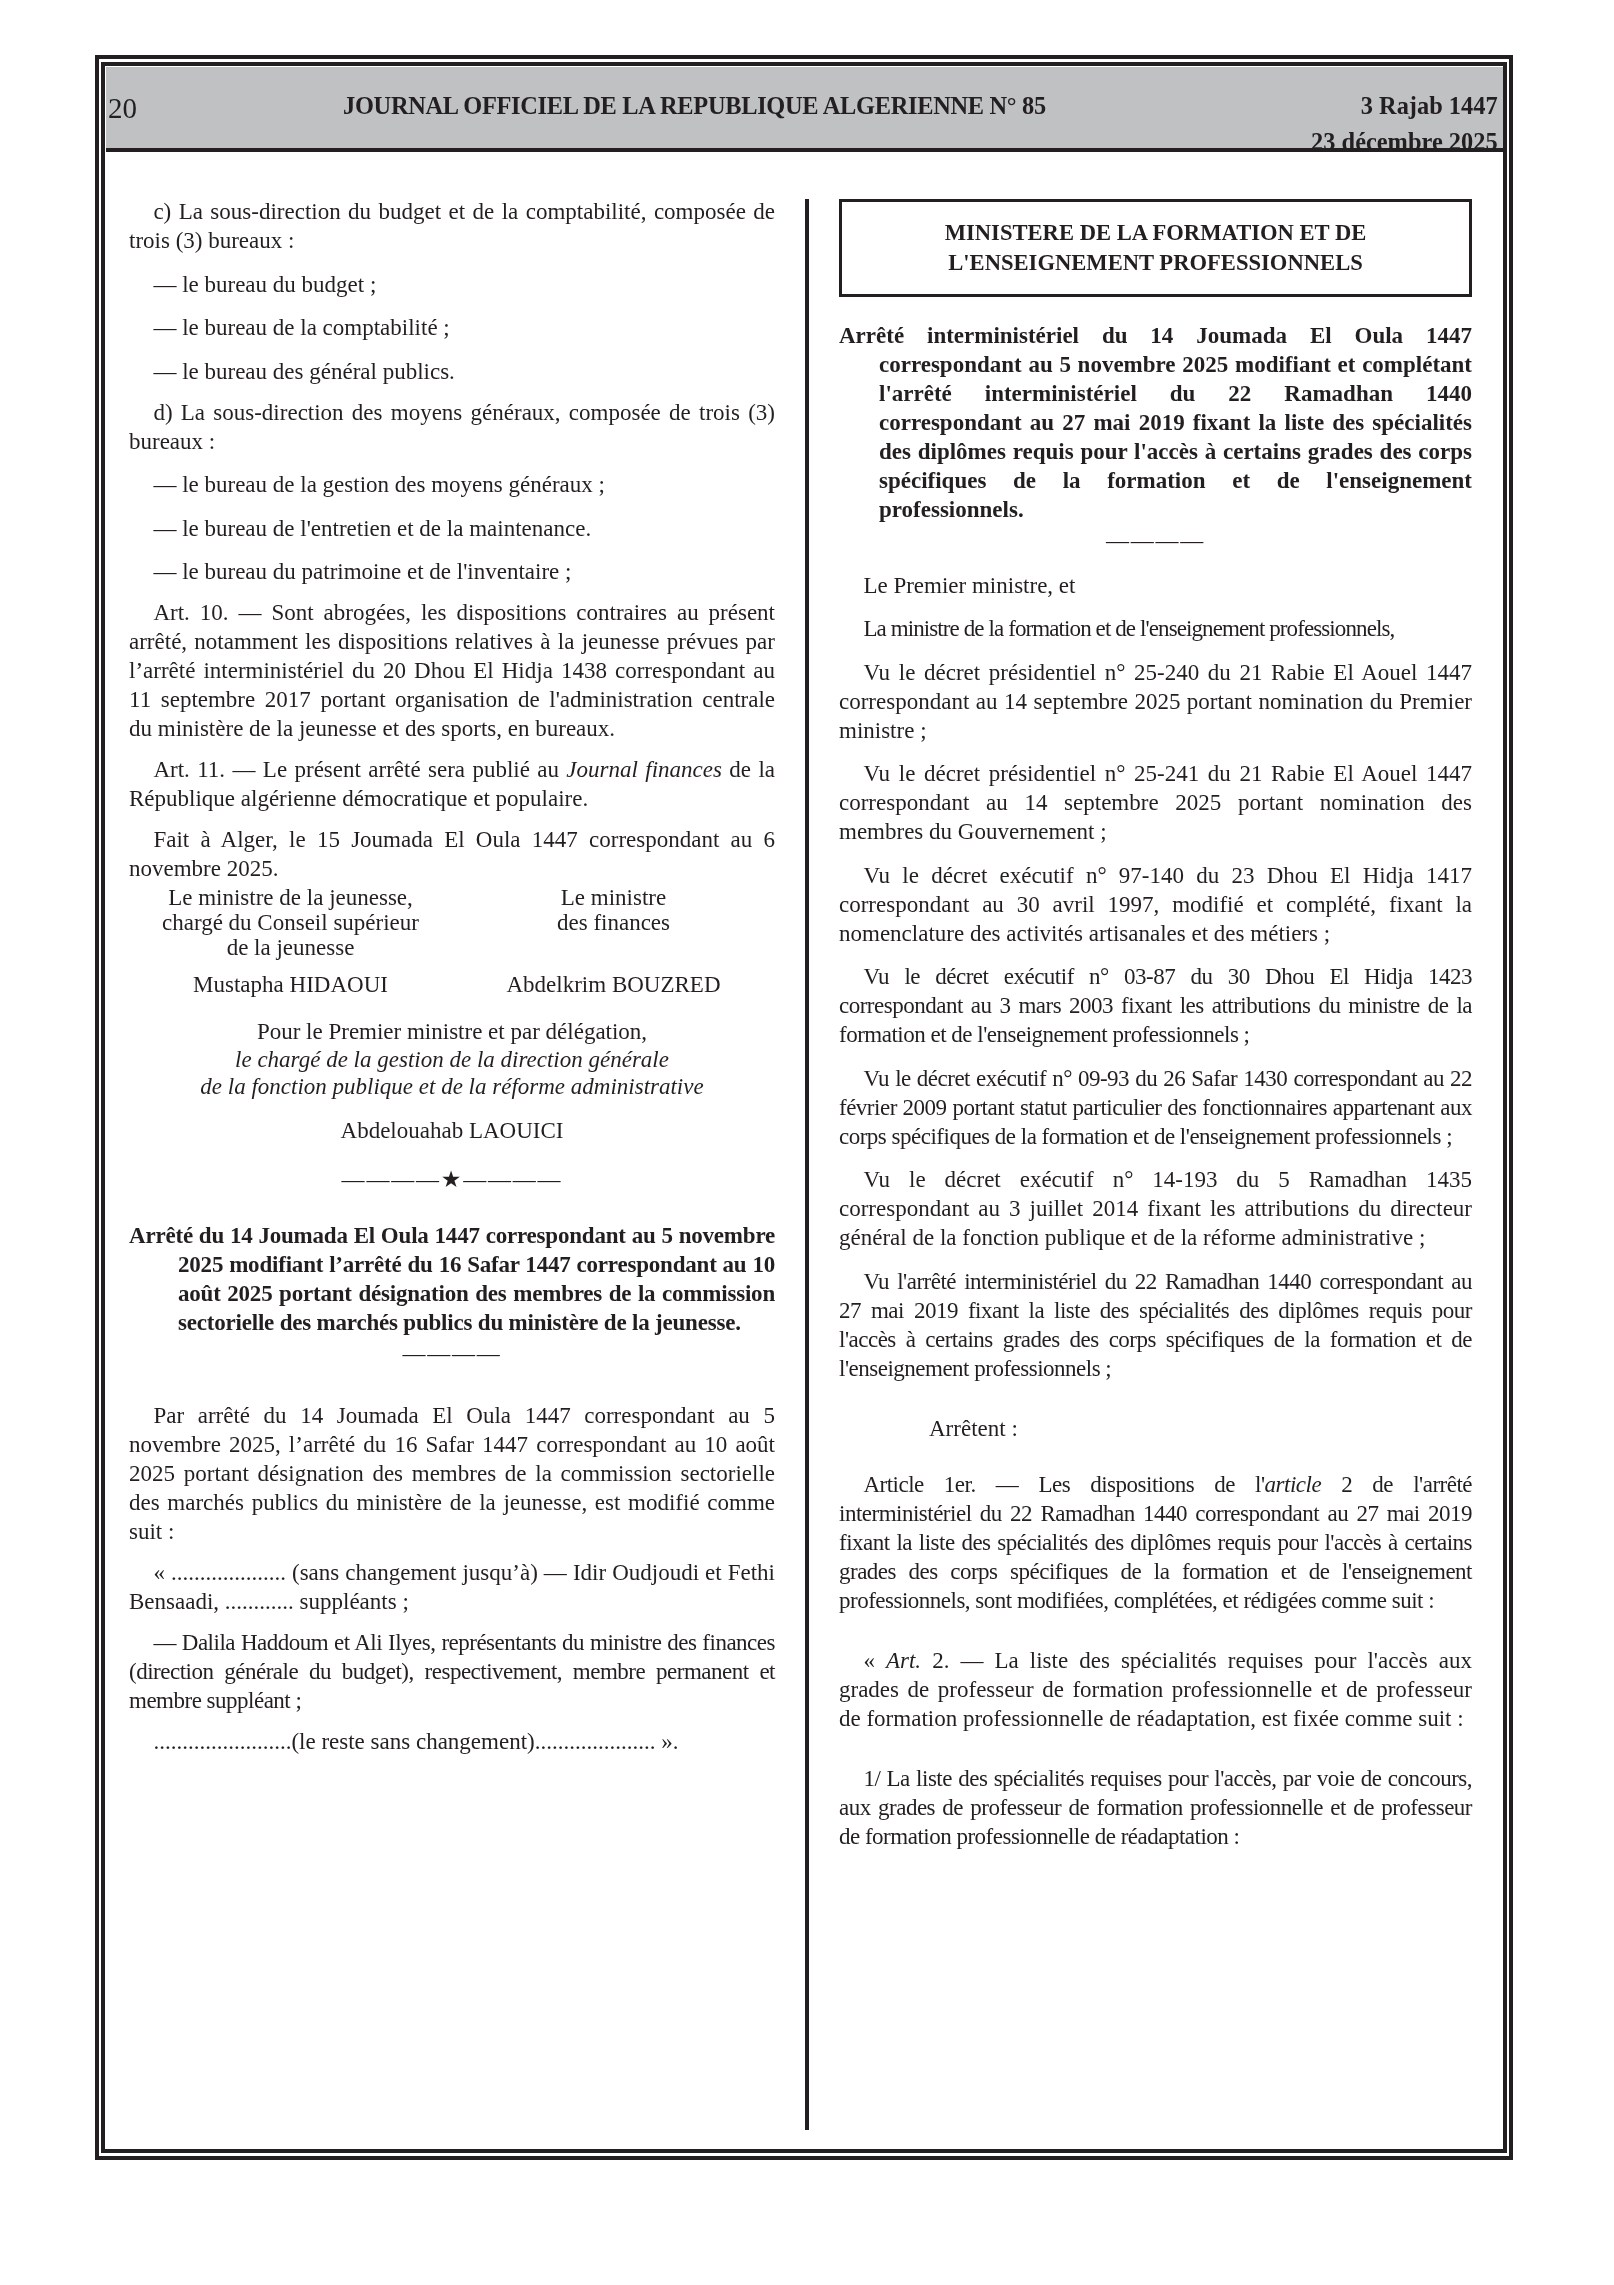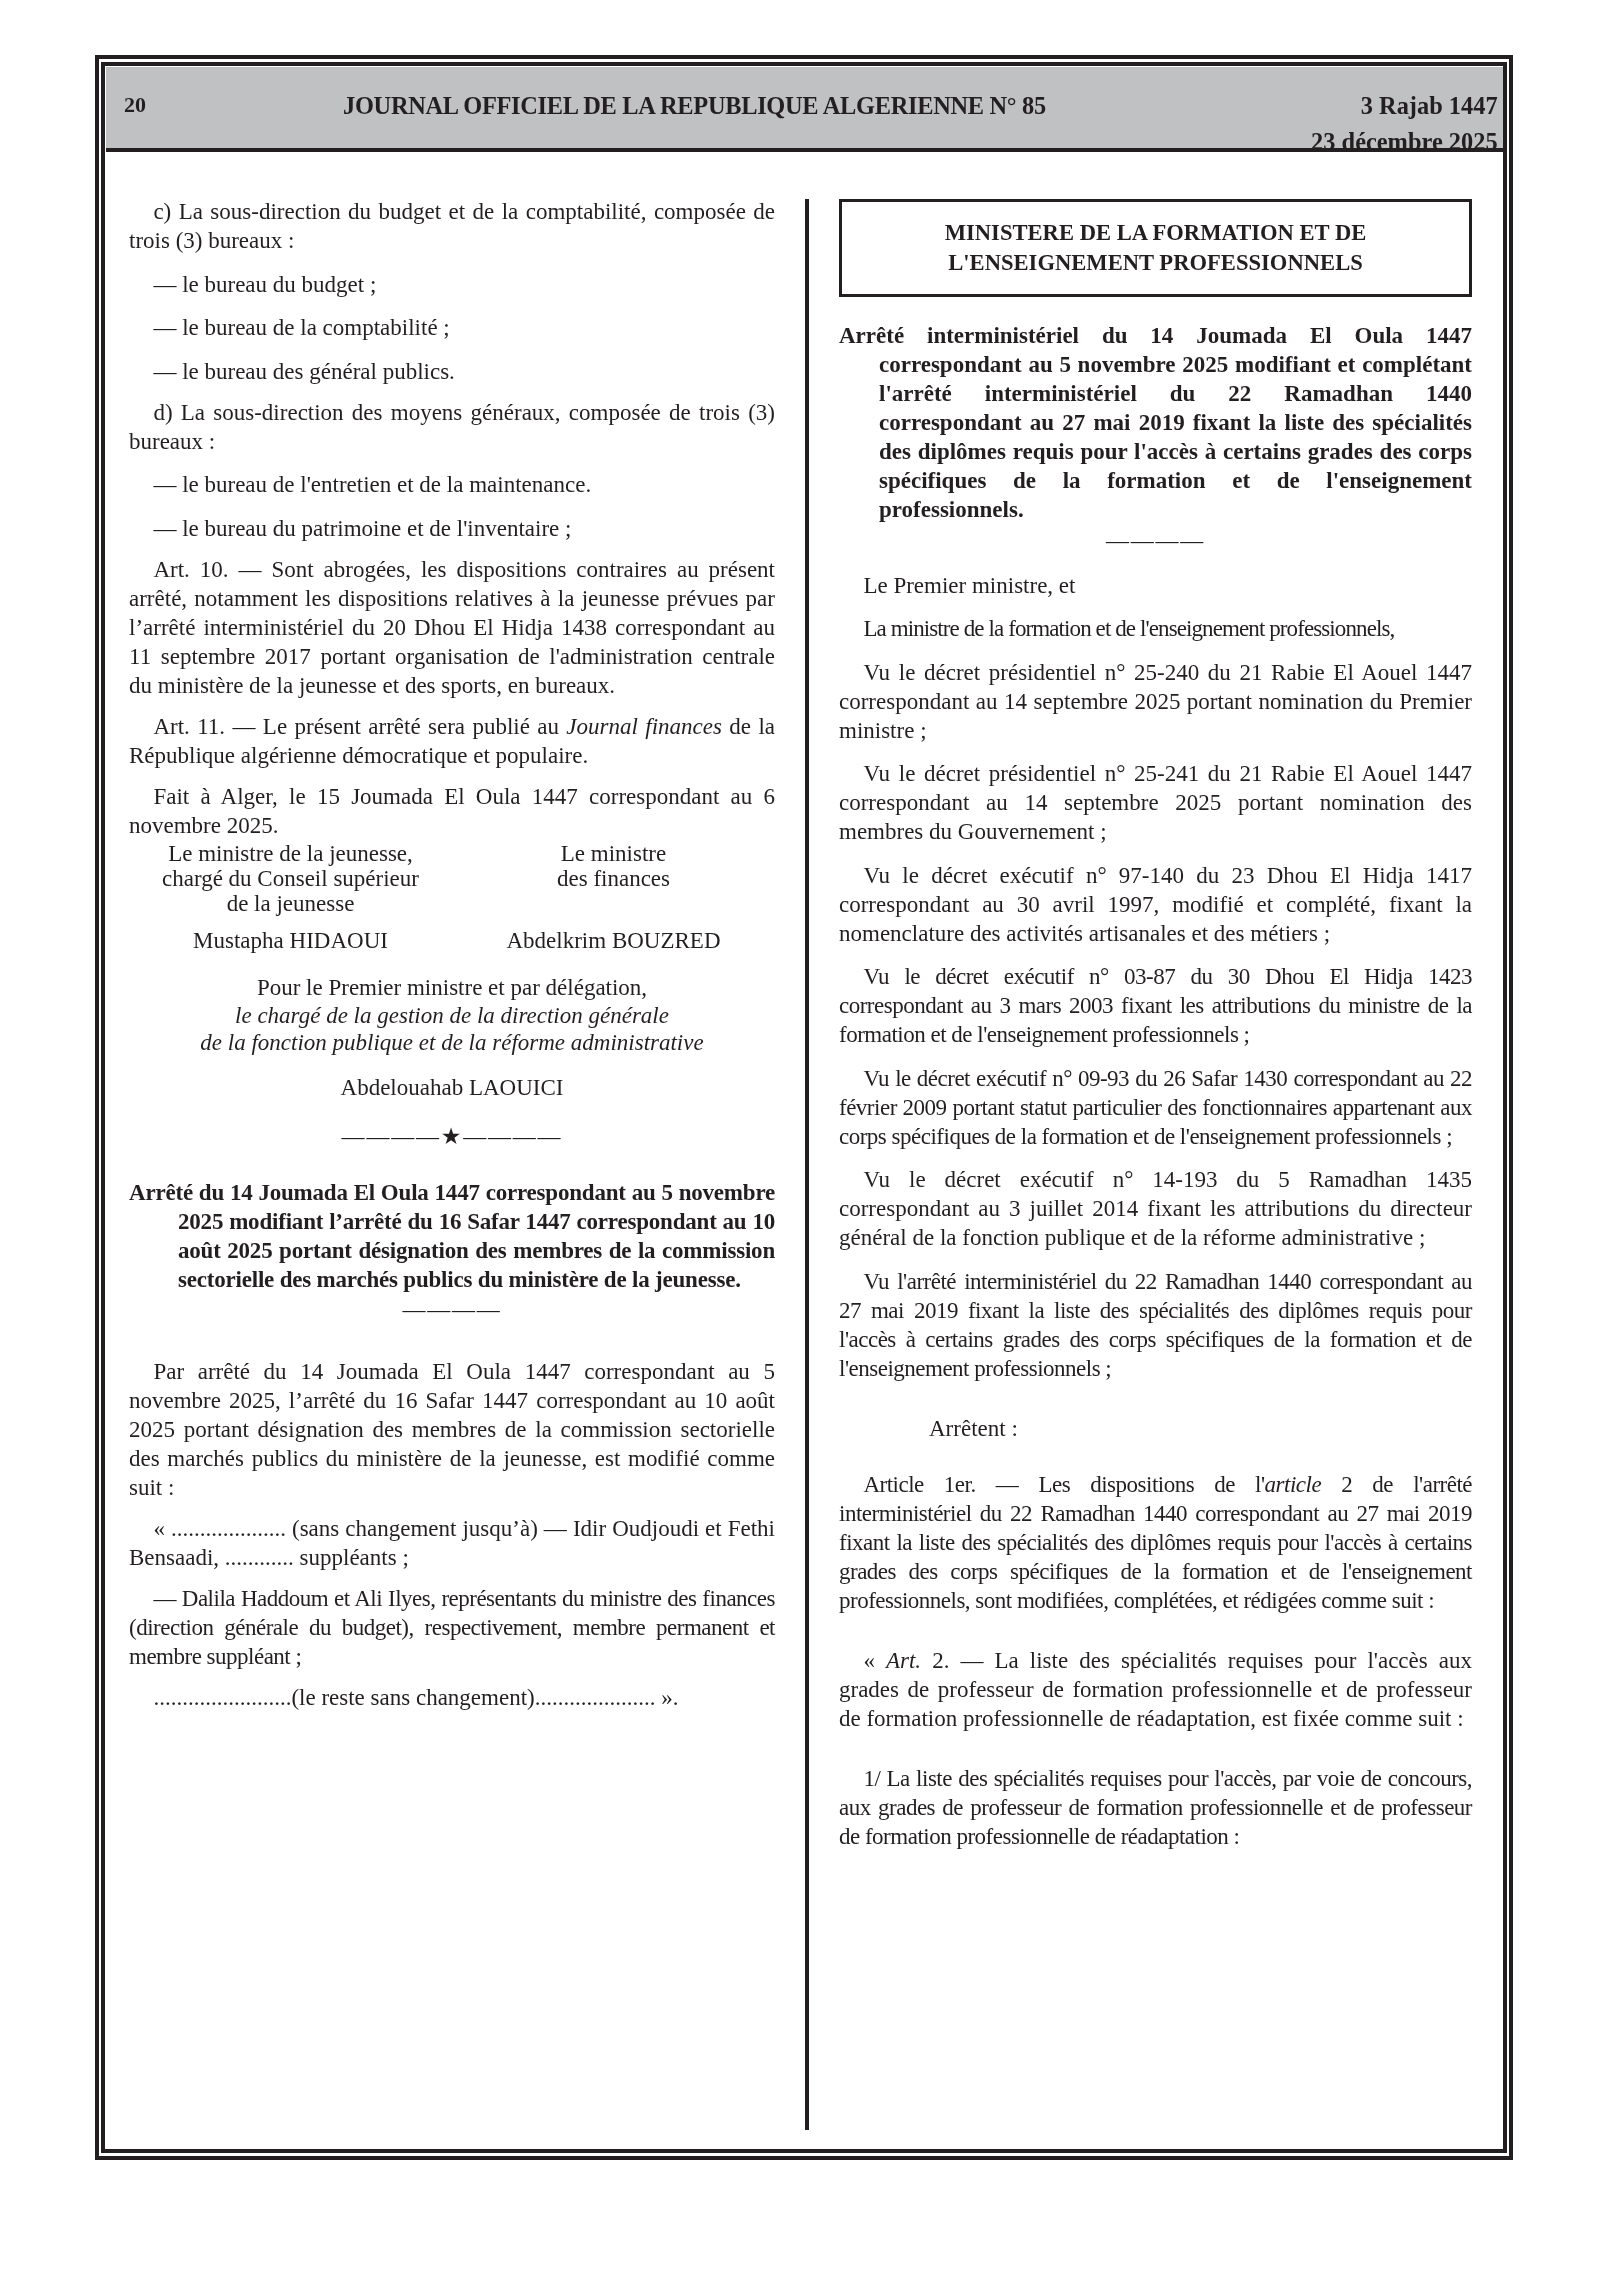--- a/index.html
+++ b/index.html
@@ -1,20 +1,20 @@
 <!DOCTYPE html>
 <html style="font-size:14.5px"><head>
   <meta charset="utf-8">
   <style>
     html, body { margin: 0; padding: 0; background: #ffffff; }
     body { width: 1615px; height: 2285px; position: relative; font-family: "Liberation Serif", "DejaVu Serif", serif; color: #231f20; }
     .frame-outer { position: absolute; left: 95px; top: 55px; width: 1418px; height: 2105px; border: 4.5px solid #231f20; box-sizing: border-box; }
     .frame-inner { position: absolute; left: 101px; top: 62px; width: 1406px; height: 2091px; border: 4.5px solid #231f20; box-sizing: border-box; }
     .header { position: absolute; left: 106px; top: 67px; width: 1397px; height: 81px; background: #c0c1c3; border-bottom: 4.5px solid #231f20; box-sizing: content-box; }
-    .header .page-num { position: absolute; left: 18px; top: 25px; font-weight: bold; font-size: 22px; }
+    .header .page-num { position: absolute; left: 2px; top: 25px; font-weight: normal; font-size: 29px; }
     .header .title { position: absolute; left: 237px; top: 25px; font-weight: bold; font-size: 24.4px; letter-spacing: -0.3px; }
     .header .dates { position: absolute; right: 5.4px; top: 21px; text-align: right; font-weight: bold; font-size: 24.4px; line-height: 36px; }
     .col { position: absolute; top: 197px; font-size: 23px; line-height: 29px; text-align: justify; }
     .col-left { left: 129px; width: 646px; }
     .col-right { left: 839px; width: 633px; }
     .divider { position: absolute; left: 805px; top: 199px; width: 3.6px; height: 1931px; background: #231f20; }
     p { margin: 0; }
     .indent { text-indent: 24.4px; }
     .gap-s { margin-top: 14.5px; }
     .gap-m { margin-top: 12px; }
@@ -48,20 +48,21 @@
 
 <div class="divider"></div>
 
 <div class="col col-left">
   <p class="indent"><span class="b">c) La sous-direction du budget et de la comptabilité</span><span>, composée de trois (3) bureaux :</span></p>
   <p class="bullet gap-s">— le bureau du budget ;</p>
   <p class="bullet gap-s">— le bureau de la comptabilité ;</p>
   <p class="bullet gap-s">— le bureau des général publics.</p>
 
   <p class="indent gap-m"><span class="b">d) La sous-direction des moyens généraux</span><span>, composée de trois (3) bureaux :</span></p>
+  <p class="bullet gap-s">— le bureau de la gestion des moyens généraux ;</p>
   <p class="bullet gap-s">— le bureau de l'entretien et de la maintenance.</p>
   <p class="bullet gap-s">— le bureau du patrimoine et de l'inventaire ;</p>
 
   <p class="indent gap-m">Art. 10. — Sont abrogées, les dispositions contraires au présent arrêté, notamment les dispositions relatives à la jeunesse prévues par l’arrêté interministériel du 20 Dhou El Hidja 1438 correspondant au 11 septembre 2017 portant organisation de l'administration centrale du ministère de la jeunesse et des sports, en bureaux.</p>
 
   <p class="indent gap-m"><span>Art. 11. — Le présent arrêté sera publié au </span><span class="i">Journal finances</span><span> de la République algérienne démocratique et populaire.</span></p>
 
   <p class="indent gap-m">Fait à Alger, le 15 Joumada El Oula 1447 correspondant au 6 novembre 2025.</p>
 
   <div class="sig-row" style="margin-top:1.8px;line-height:25px;">

